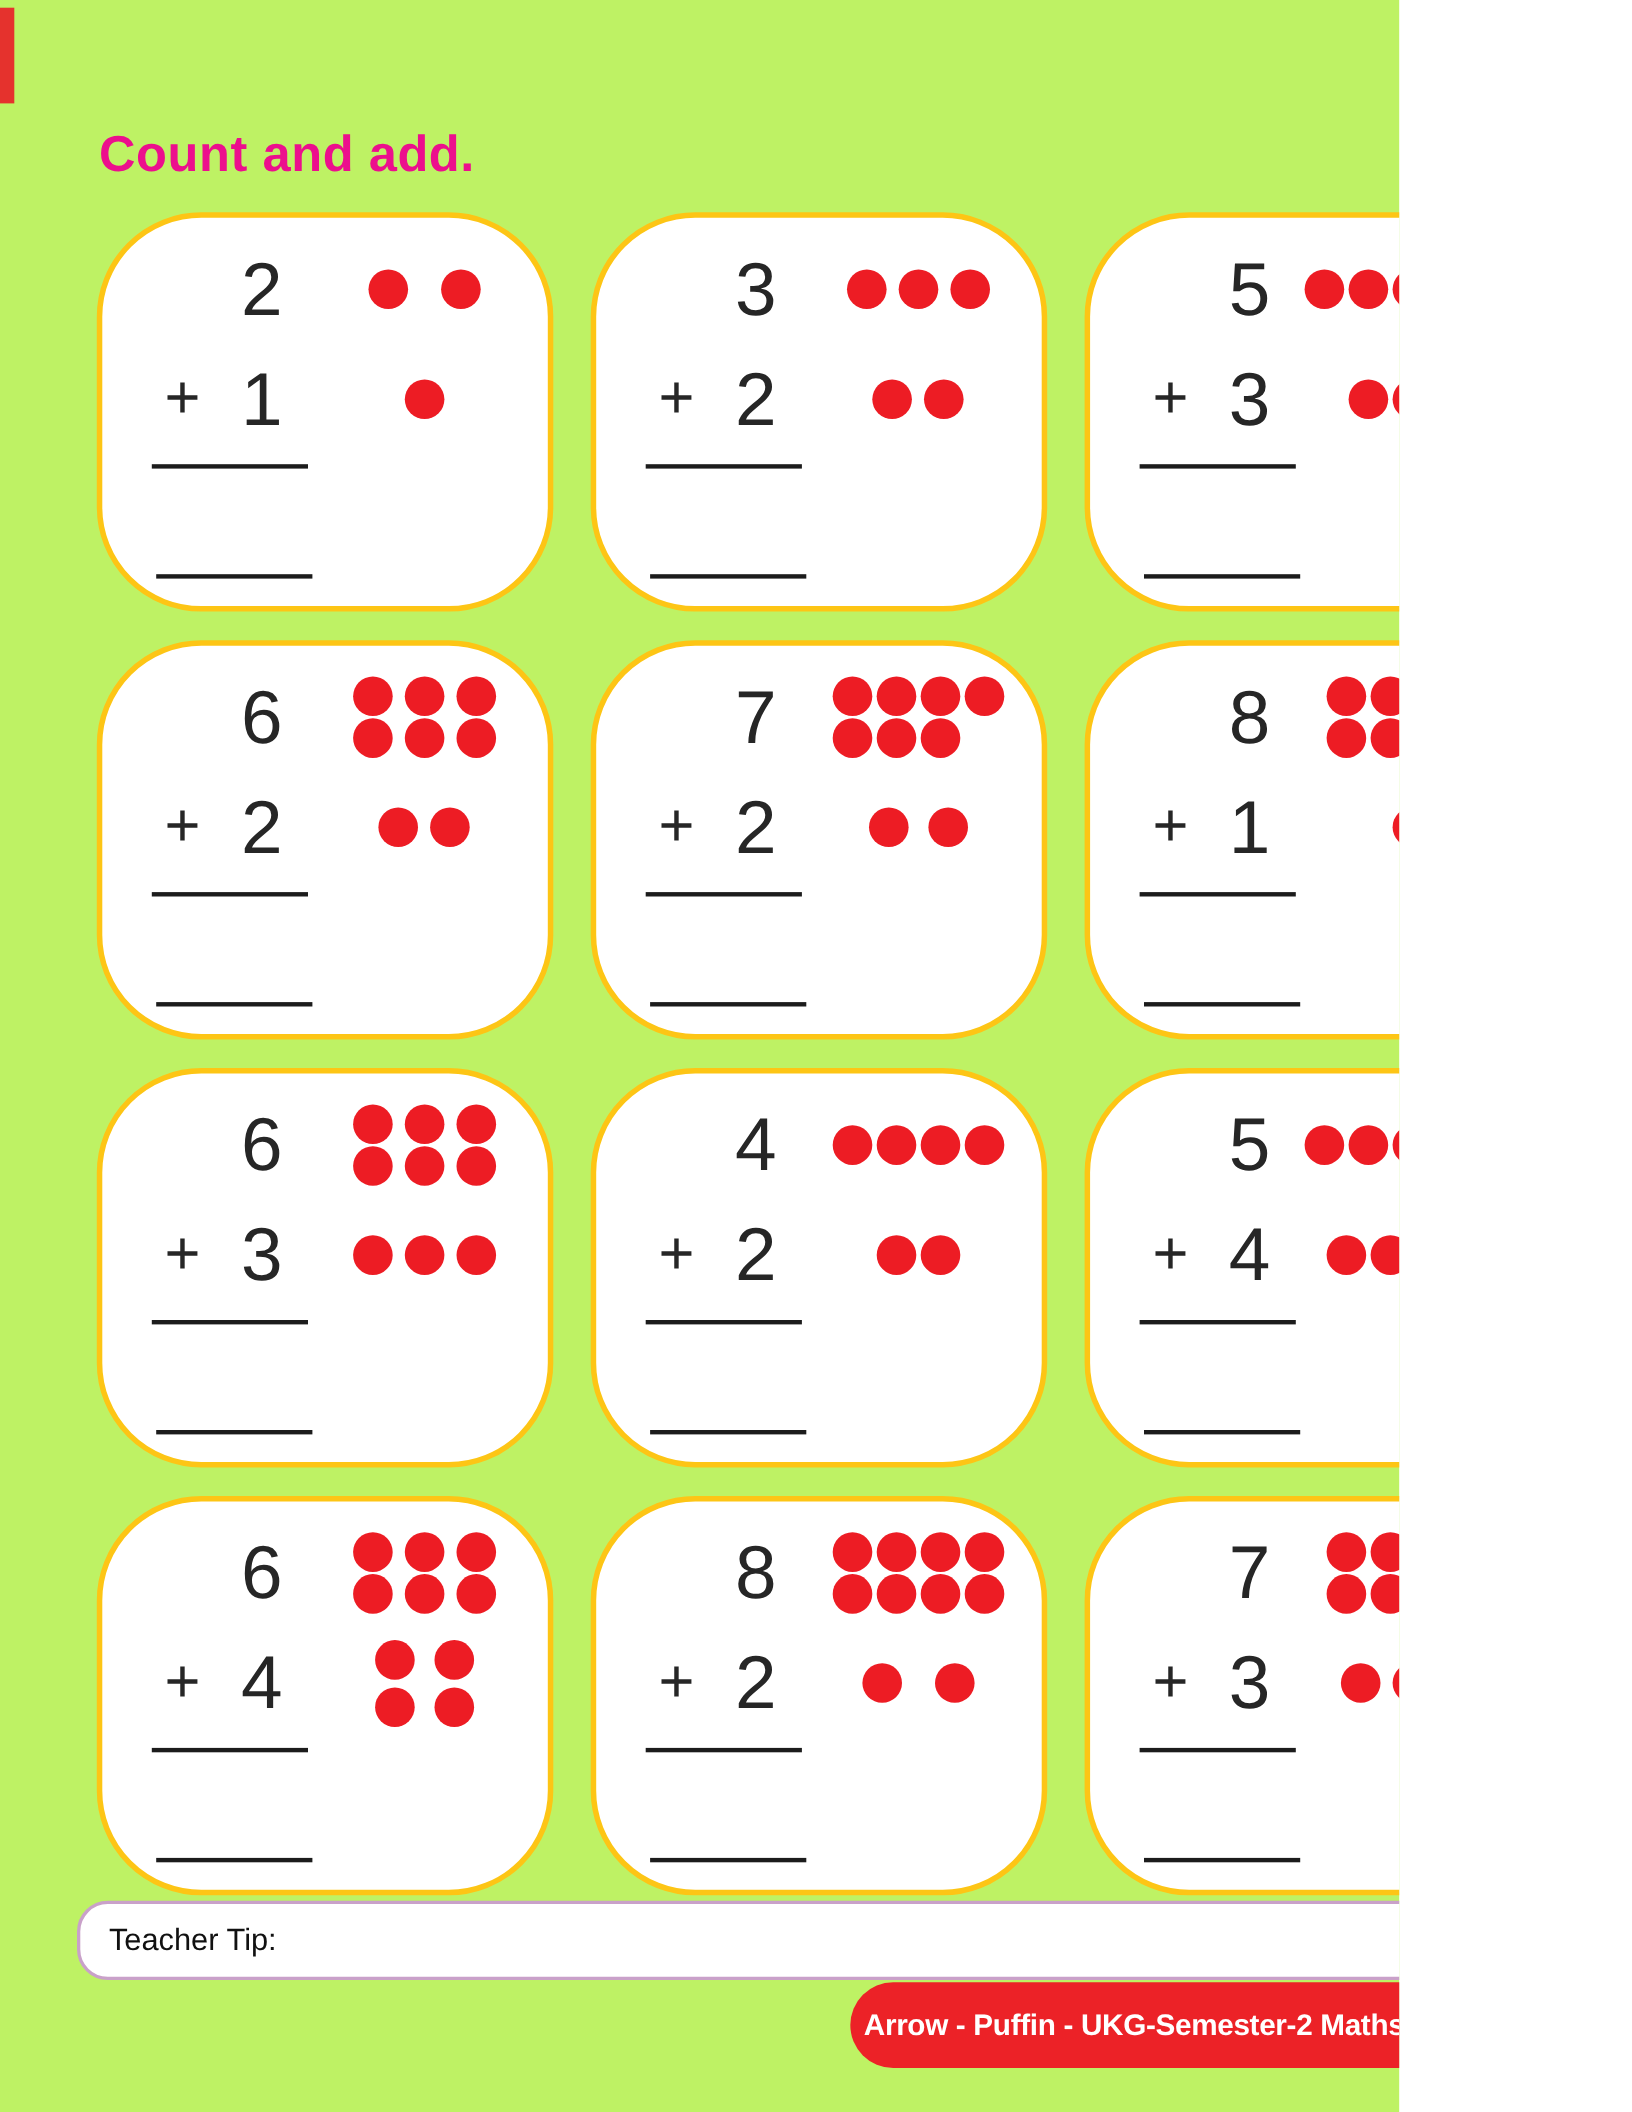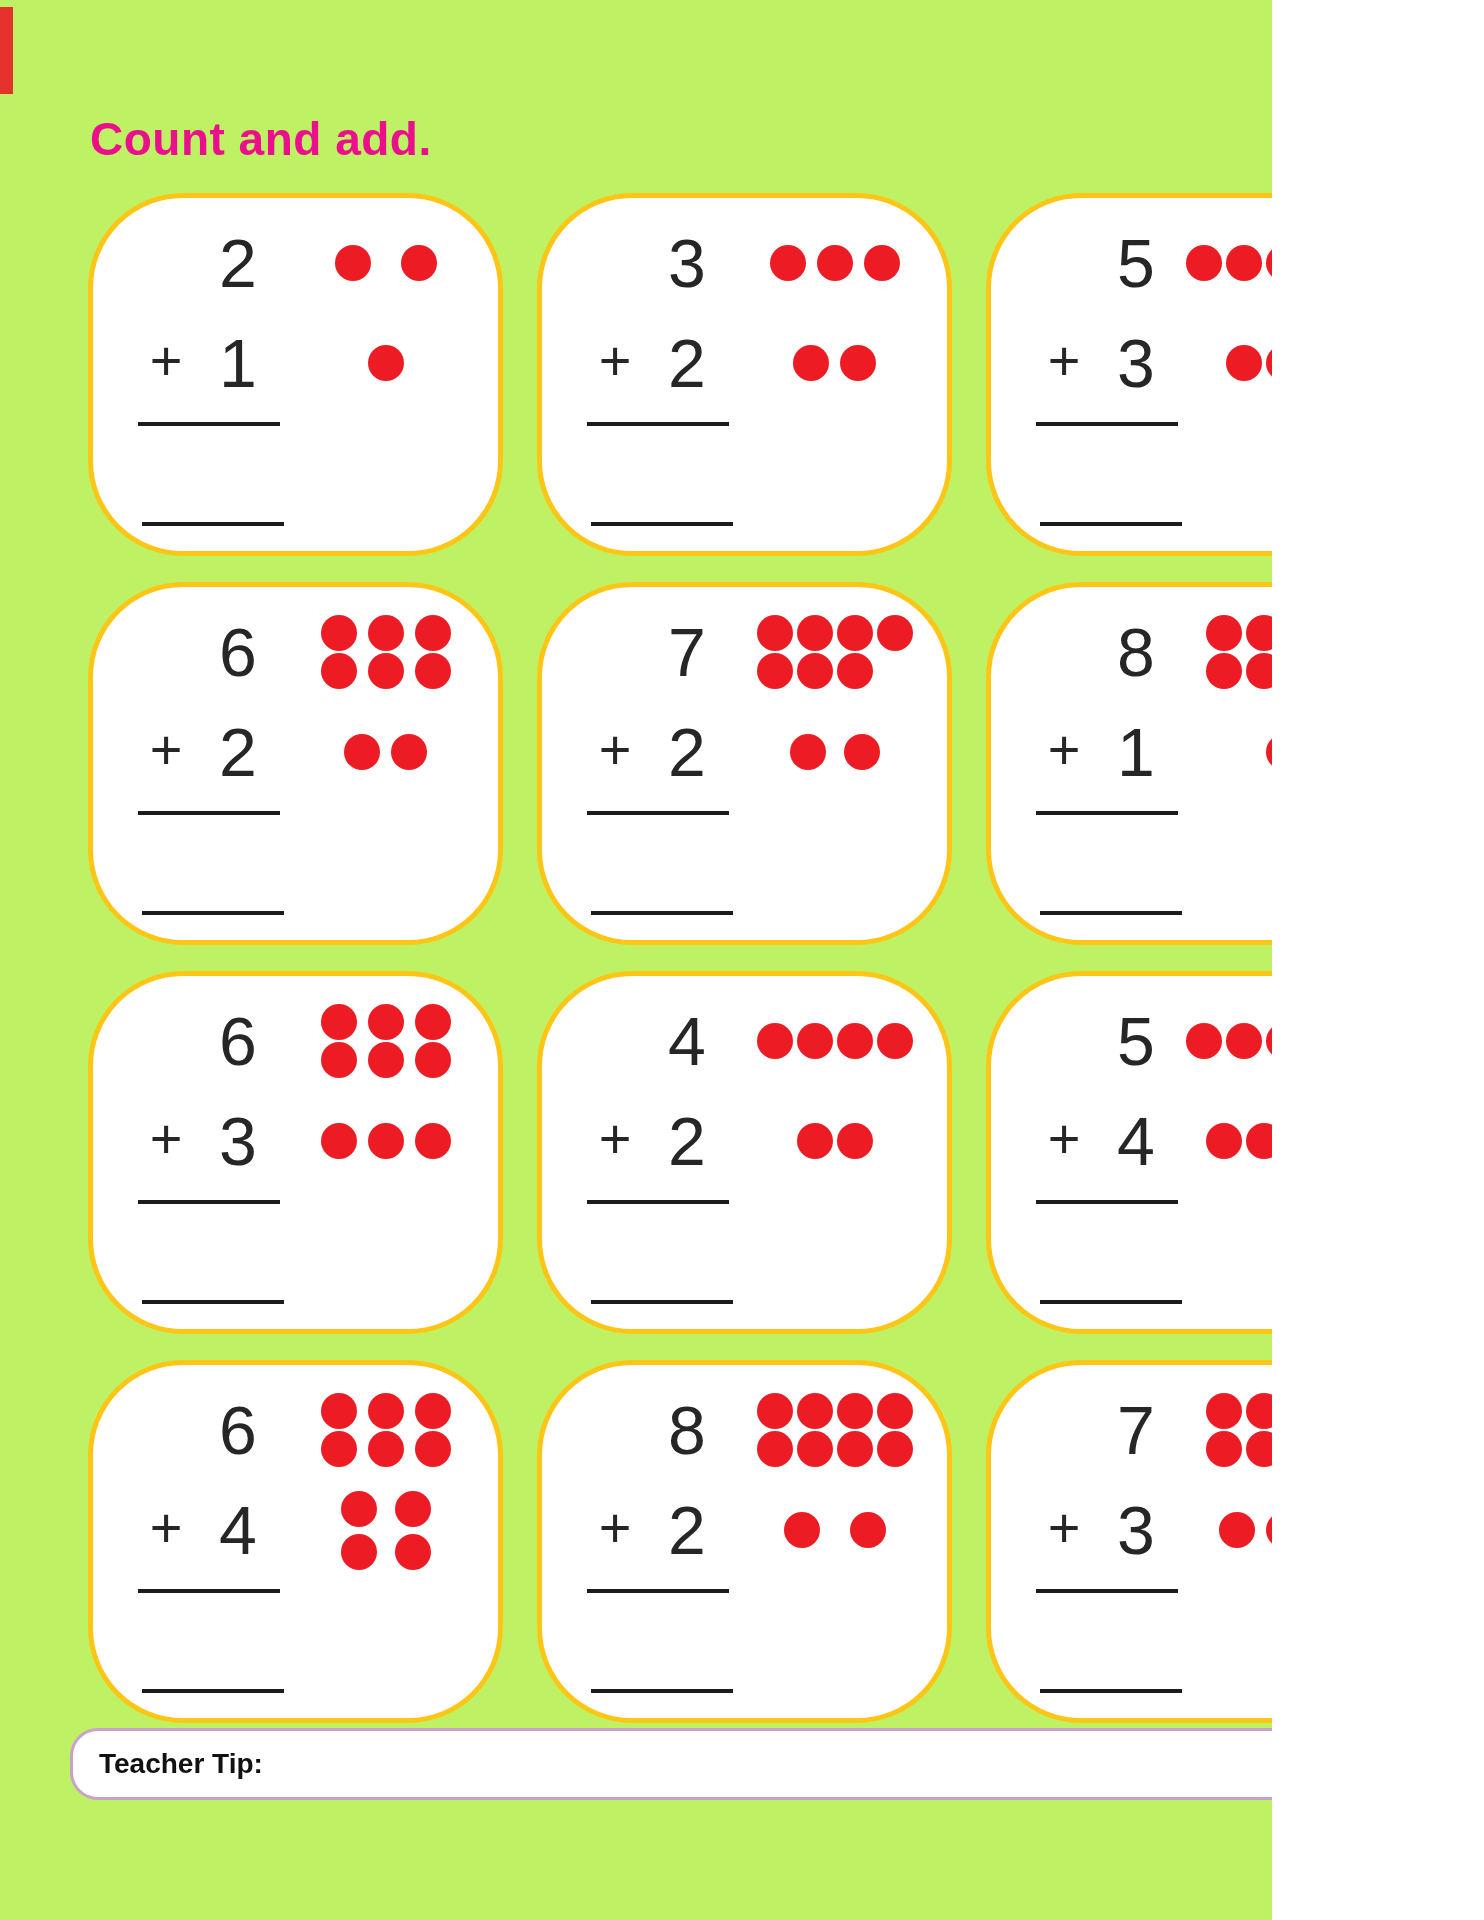--- a/index.html
+++ b/index.html
@@ -45,21 +45,21 @@
   .dgroup.wide  .drow{gap:30px;}
   .dot{width:36px;height:36px;border-radius:50%;background:#ed1c24;}
   .ansline{position:absolute;height:4px;background:#1c1c1c;}
   .line1{left:45px;top:224px;width:142px;}
   .line2{left:49px;top:324px;width:142px;}
   .tip{
     position:absolute;left:70px;top:1728px;width:1344px;height:72px;
     box-sizing:border-box;border:3px solid #c9a1c9;border-radius:28px;
     display:flex;align-items:center;padding:0 26px;background:#ffffff;
   }
-  .tip-label{font-weight:700;font-size:28px;color:#111111;white-space:nowrap;}
+  .tip-label{font-weight:400;font-size:28px;color:#111111;white-space:nowrap;}
   .tip-text{
     font-family:"Liberation Serif",serif;font-size:30px;color:#111111;
     margin-left:30px;white-space:nowrap;
   }
   .banner{
     position:absolute;left:773px;top:1802px;width:516px;height:78px;
     background:#ec2227;border-radius:39px 0 0 39px;
     display:flex;align-items:center;justify-content:center;
     color:#ffffff;font-size:27px;font-weight:700;letter-spacing:-0.3px;
   }
@@ -467,15 +467,16 @@
     </div>
     <div class="ansline line1"></div>
     <div class="ansline line2"></div>
   </div>
     </div>
 
   <div class="tip">
     <span class="tip-label">Teacher Tip:</span>
   </div>
 
+  <div class="banner">Arrow - Puffin - UKG-Semester-2 Maths</div>
   <div class="pagenum">89</div>
 
 </div>
 
 </body></html>

